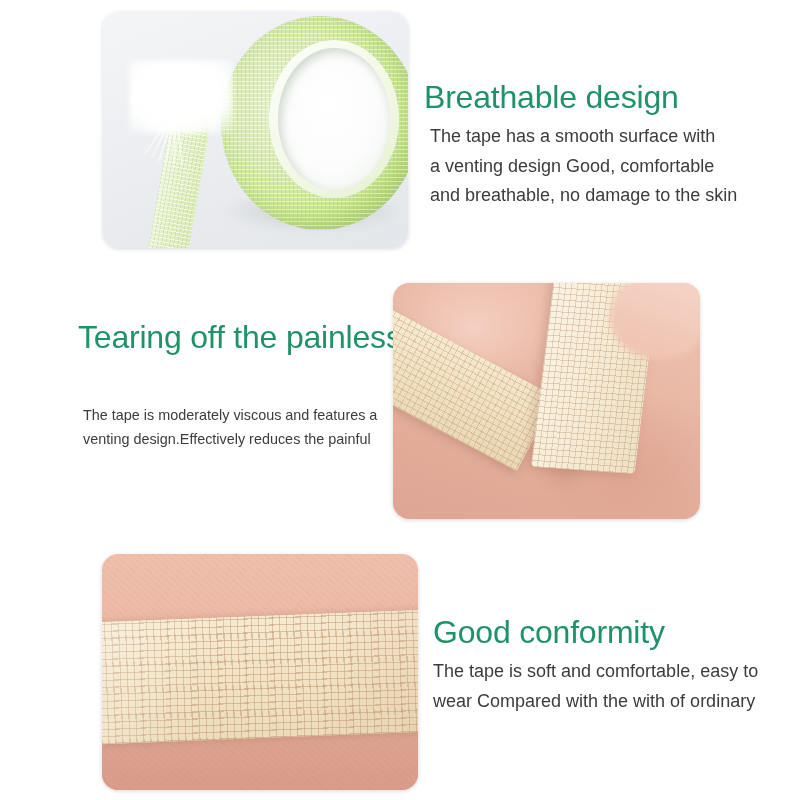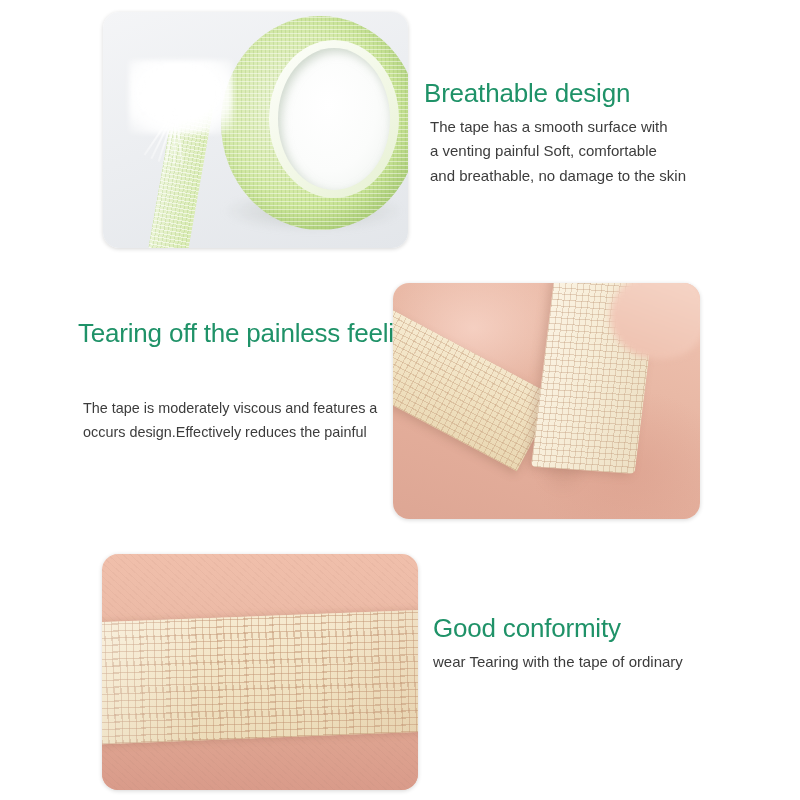--- a/index.html
+++ b/index.html
@@ -225,30 +225,30 @@
     position: absolute;
     inset: 0;
     background: linear-gradient(100deg, rgba(255,255,255,.30) 0%, rgba(255,255,255,0) 35%, rgba(255,255,255,0) 65%, rgba(205,165,130,.18) 100%);
   }
 
   
   .text-block { position: absolute; }
   .feature-title {
     margin: 0 0 6px 0;
     color: #1f9268;
-    font-size: 26px;
+    font-size: 32px;
     font-weight: 400;
     letter-spacing: -.2px;
     line-height: 1.2;
     white-space: nowrap;
   }
   .feature-body {
     margin: 0;
     color: #3c3c3c;
-    font-size: 15px;
+    font-size: 18px;
     line-height: 1.62;
     font-weight: 400;
   }
   .feature-body .line { display: block; white-space: nowrap; }
 
   #text-breathable   { left: 424px; top: 78px;  width: 368px; }
   #text-breathable .feature-body { padding-left: 6px; }
   #text-tearing      { left: 78px;  top: 318px; width: 330px; }
   #text-tearing .feature-body { padding-left: 5px; font-size: 14.4px; margin-top: 48px; }
   #text-conformity   { left: 433px; top: 613px; width: 350px; }
@@ -272,30 +272,30 @@
       <span style="transform:rotate(18deg)"></span>
       <span style="transform:rotate(26deg)"></span>
       <span style="transform:rotate(34deg)"></span>
     </div>
   </div>
 
   <div class="text-block" id="text-breathable">
     <h2 class="feature-title">Breathable design</h2>
     <p class="feature-body">
       <span class="line">The tape has a smooth surface with</span>
-      <span class="line">a venting painful Soft, comfortable</span>
+      <span class="line">a venting design Good, comfortable</span>
       <span class="line">and breathable, no damage to the skin</span>
     </p>
   </div>
 
   <div class="text-block" id="text-tearing">
     <h2 class="feature-title">Tearing off the painless feeling</h2>
     <p class="feature-body">
       <span class="line">The tape is moderately viscous and features a</span>
-      <span class="line">occurs design.Effectively reduces the painful</span>
+      <span class="line">venting design.Effectively reduces the painful</span>
     </p>
   </div>
 
   <div class="photo-card" id="card-peel">
     <div class="skin-sheen"></div>
     <div class="skin-sheen-2"></div>
     <div class="peel-flat mesh"></div>
     <div class="peel-fold-shadow"></div>
     <div class="peel-lift"></div>
     <div class="finger-blur"></div>
@@ -303,17 +303,18 @@
 
   <div class="photo-card" id="card-band">
     <div class="band-skin-top-tex"></div>
     <div class="band-skin-bottom"></div>
     <div class="tape-band"></div>
   </div>
 
   <div class="text-block" id="text-conformity">
     <h2 class="feature-title">Good conformity</h2>
     <p class="feature-body">
-      <span class="line">wear Tearing with the tape of ordinary</span>
+      <span class="line">The tape is soft and comfortable, easy to</span>
+      <span class="line">wear Compared with the with of ordinary</span>
     </p>
   </div>
 
 </div>
 
 </body></html>

